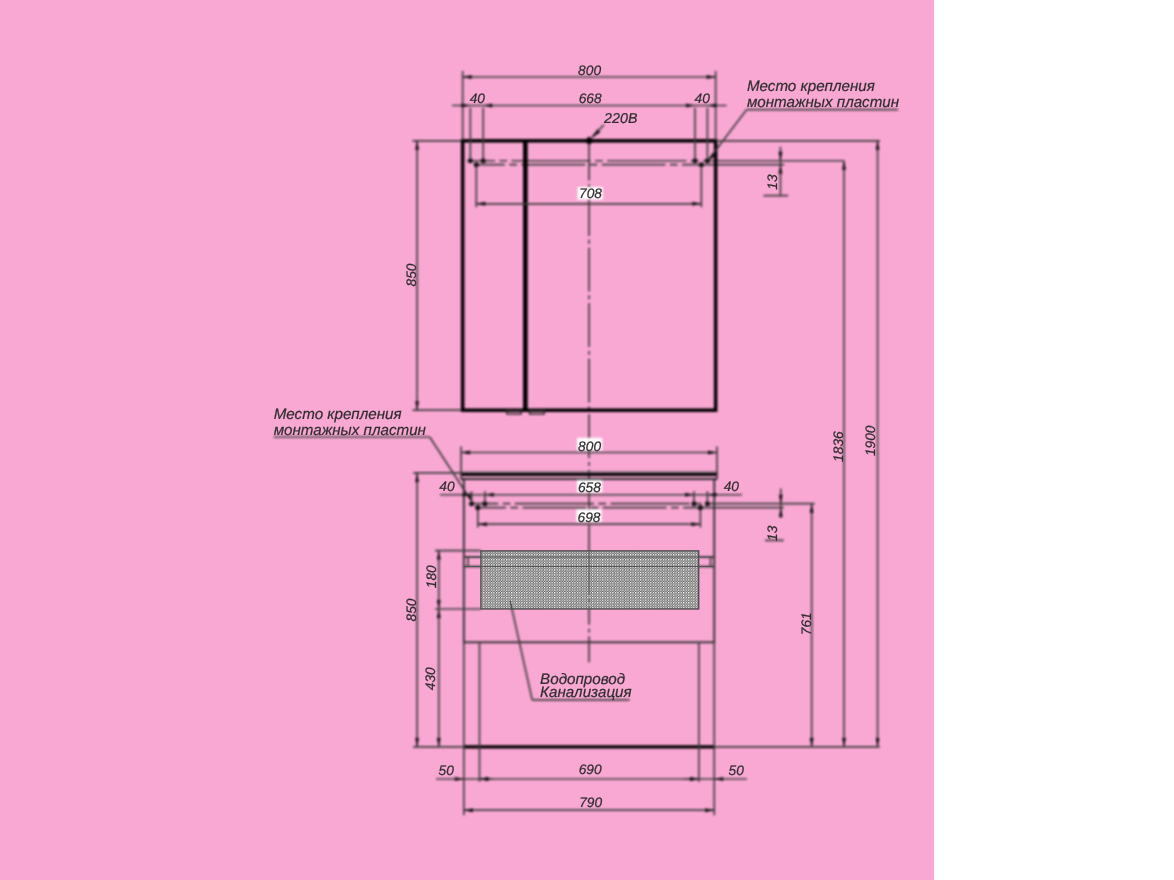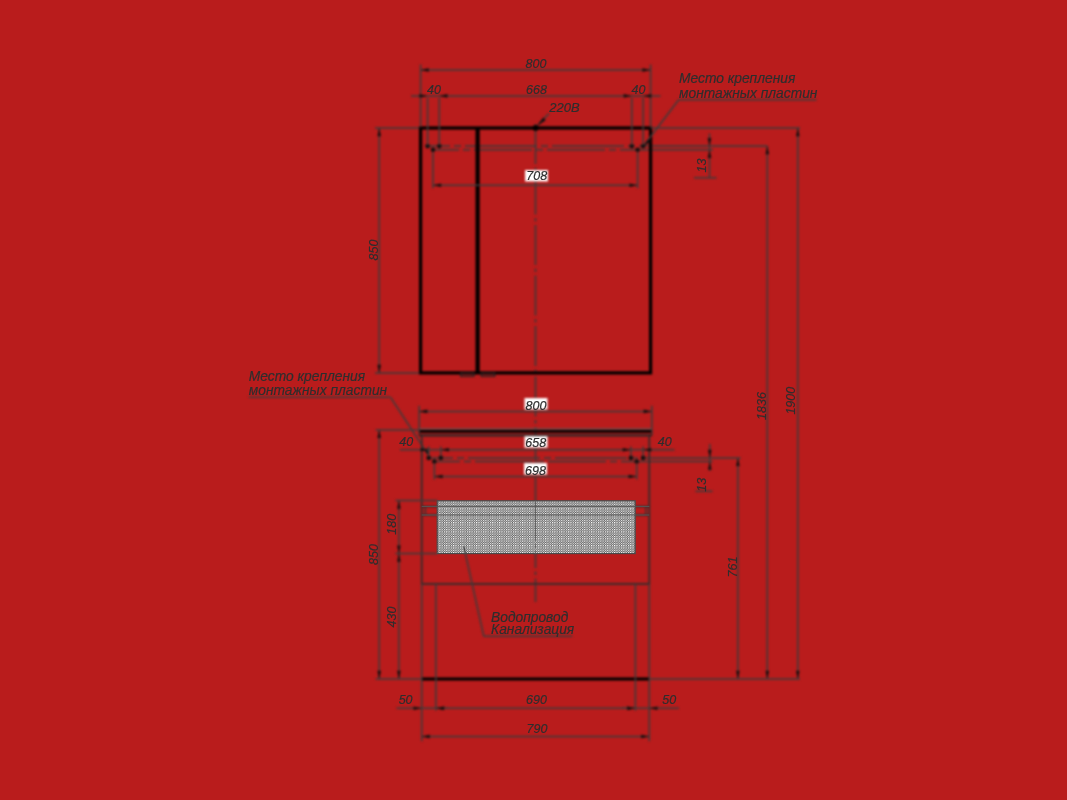--- a/index.html
+++ b/index.html
@@ -1,16 +1,16 @@
 <!DOCTYPE html>
 <html><head>
 <meta charset="utf-8">
 <style>
   html,body{margin:0;padding:0;background:#ffffff;}
-  .wrap{width:1067px;height:800px;position:relative;overflow:hidden;background:#b91c1c;}
+  .wrap{width:849px;height:800px;position:relative;overflow:hidden;background:#f9a8d4;}
   svg{position:absolute;left:0;top:0;filter:blur(0.8px);}
   #txt{filter:grayscale(1);}
   #txt text{fill:#2e2e2e;stroke:#2e2e2e;stroke-width:0.2px;}
   text{font-family:"Liberation Sans",sans-serif;font-style:italic;fill:#111;stroke:#111;stroke-width:0.3px;}
 </style>
 </head>
 <body>
 <div class="wrap">
 <svg width="1067" height="800" viewBox="0 0 1067 800">
 <defs>

